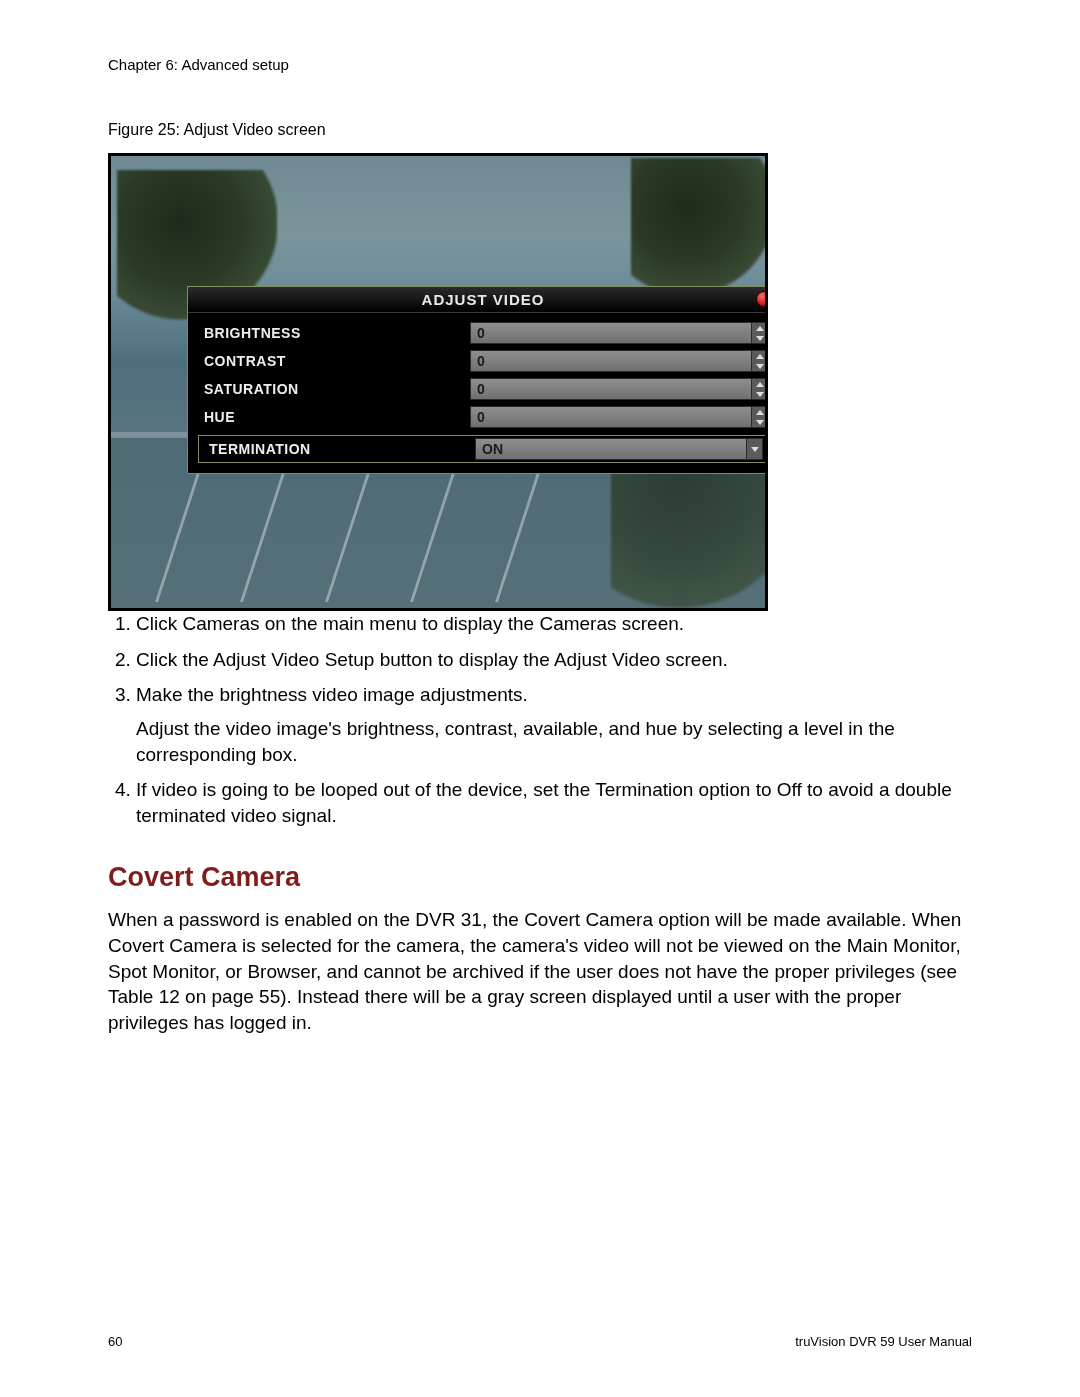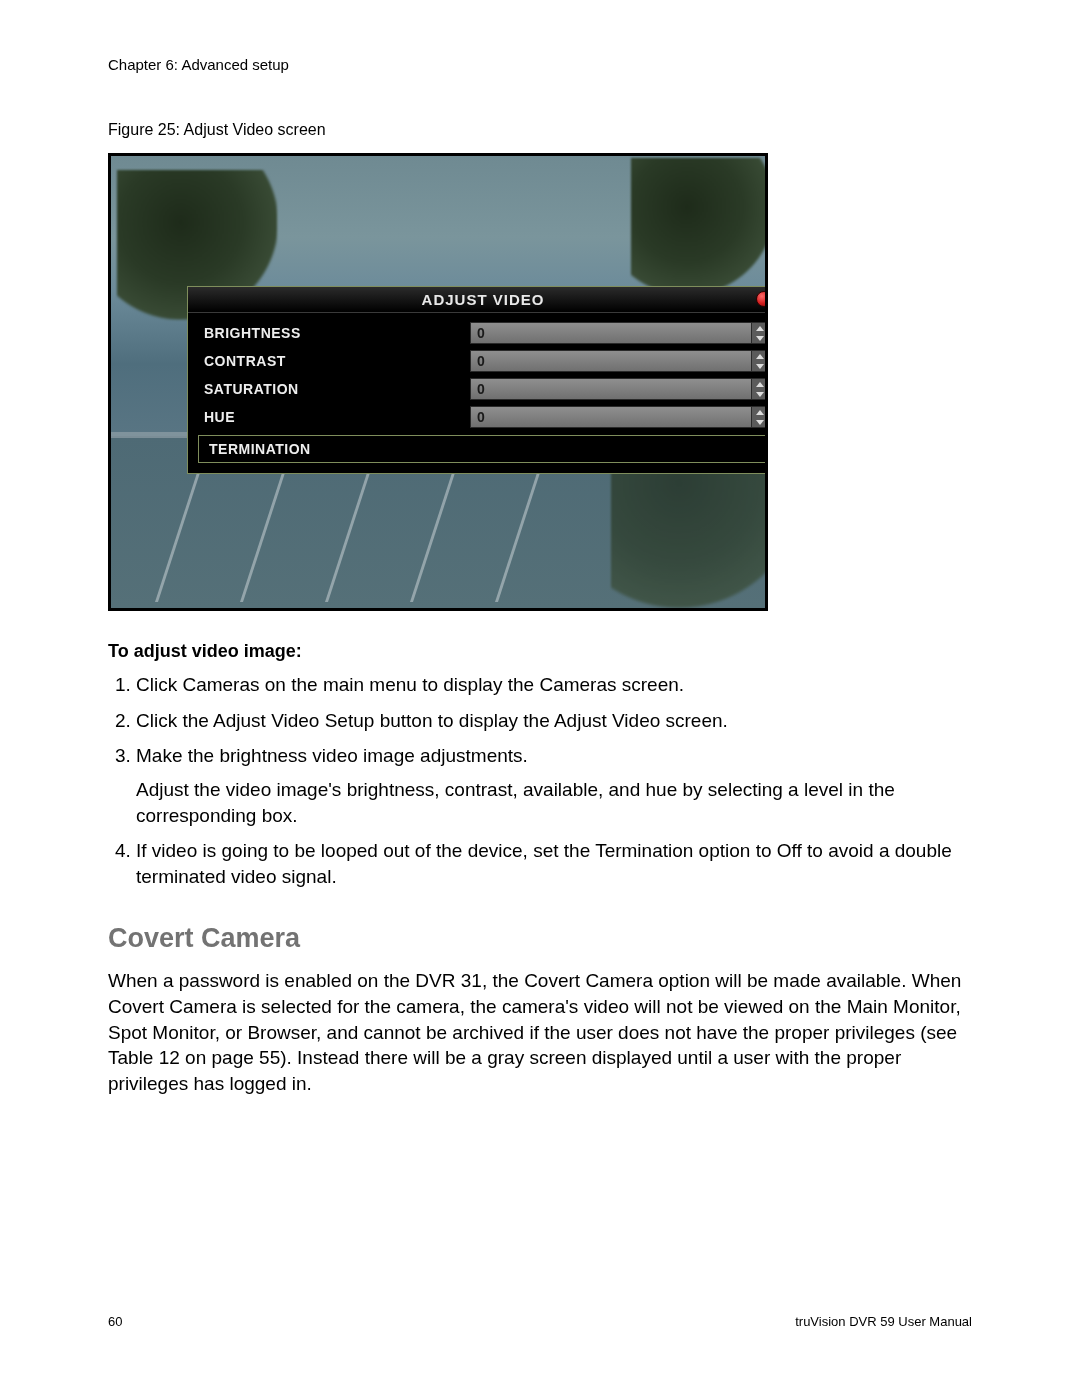--- a/index.html
+++ b/index.html
@@ -60,24 +60,24 @@
   .dd {
     width: 16px; display: flex; align-items: center; justify-content: center;
     border: 1px solid #2a2a2a; border-left: none; background: #5b5b5b;
   }
 
   .subhead { font-size: 18px; font-weight: bold; margin-top: 30px; margin-bottom: 10px; }
   ol.steps { list-style: decimal; padding-left: 28px; }
   ol.steps > li { font-size: 19px; line-height: 1.35; margin-bottom: 10px; }
   ol.steps p { margin-top: 8px; }
 
-  h2.section { font-size: 27px; font-weight: bold; color: #737373; margin-top: 34px; margin-bottom: 14px; }
+  h2.section { font-size: 27px; font-weight: bold; color: #7f1d1d; margin-top: 34px; margin-bottom: 14px; }
   .para { font-size: 19px; line-height: 1.35; }
 
-  .footer { position: absolute; left: 108px; right: 108px; bottom: 68px; display: flex; justify-content: space-between; font-size: 13px; }
+  .footer { position: absolute; left: 108px; right: 108px; bottom: 48px; display: flex; justify-content: space-between; font-size: 13px; }
 </style>
 </head>
 <body>
 
 <div class="page">
 
   <div class="chapter">Chapter 6: Advanced setup</div>
 
   <div class="figcap">Figure 25: Adjust Video screen</div>
 
@@ -155,27 +155,32 @@
                 </div>
               <div>
                   <span class="tri-dn"></span>
                 </div>
             </div>
           </div>
         </div>
 
         <div class="row term">
           <div class="lab">TERMINATION</div>
+          <div class="fld">
+            <div class="val">ON</div>
+            <div class="dd">
+                <span class="tri-dn"></span>
+              </div>
+          </div>
         </div>
 
       </div>
     </div>
   </div>
 
-  <div class="subhead">To adjust video image:</div>
 
   <ol class="steps">
     <li><span>Click Cameras on the main menu to display the Cameras screen.</span></li>
     <li><span>Click the Adjust Video Setup button to display the Adjust Video screen.</span></li>
     <li>
       <span>Make the brightness video image adjustments.</span>
       <p>Adjust the video image's brightness, contrast, available, and hue by selecting a level in the corresponding box.</p>
     </li>
     <li><span>If video is going to be looped out of the device, set the Termination option to Off to avoid a double terminated video signal.</span></li>
   </ol>

